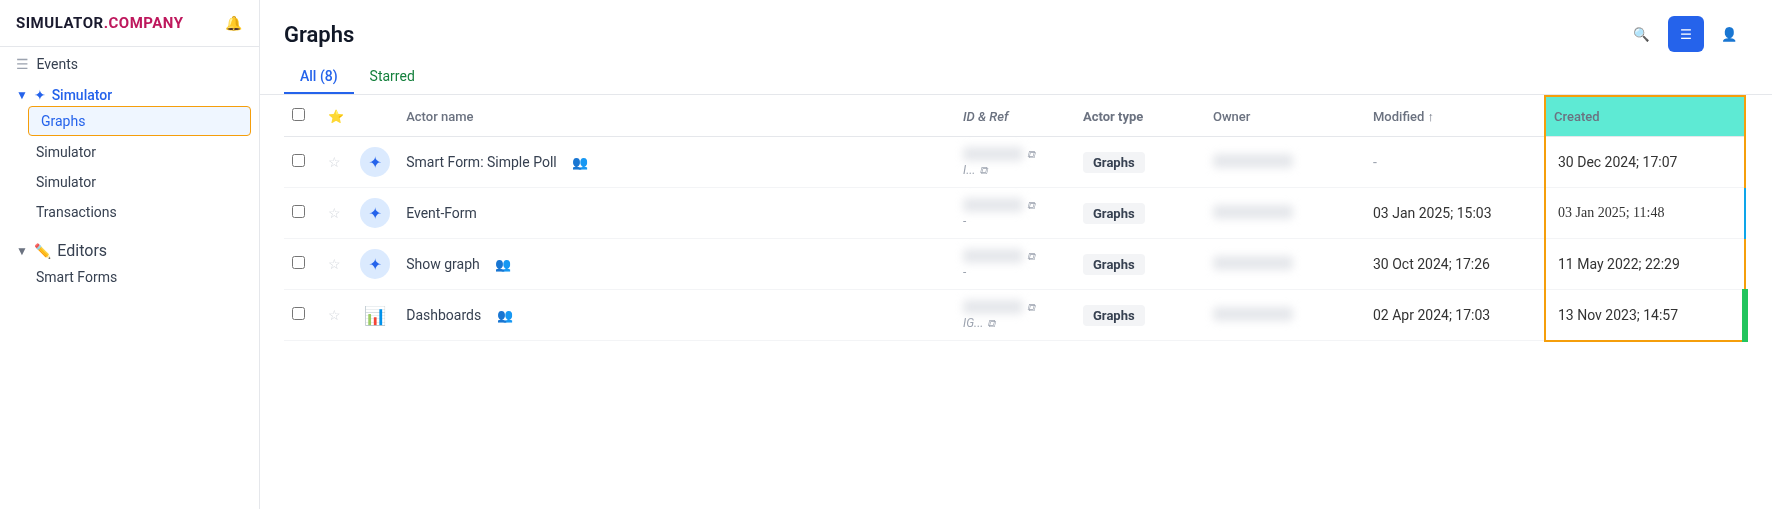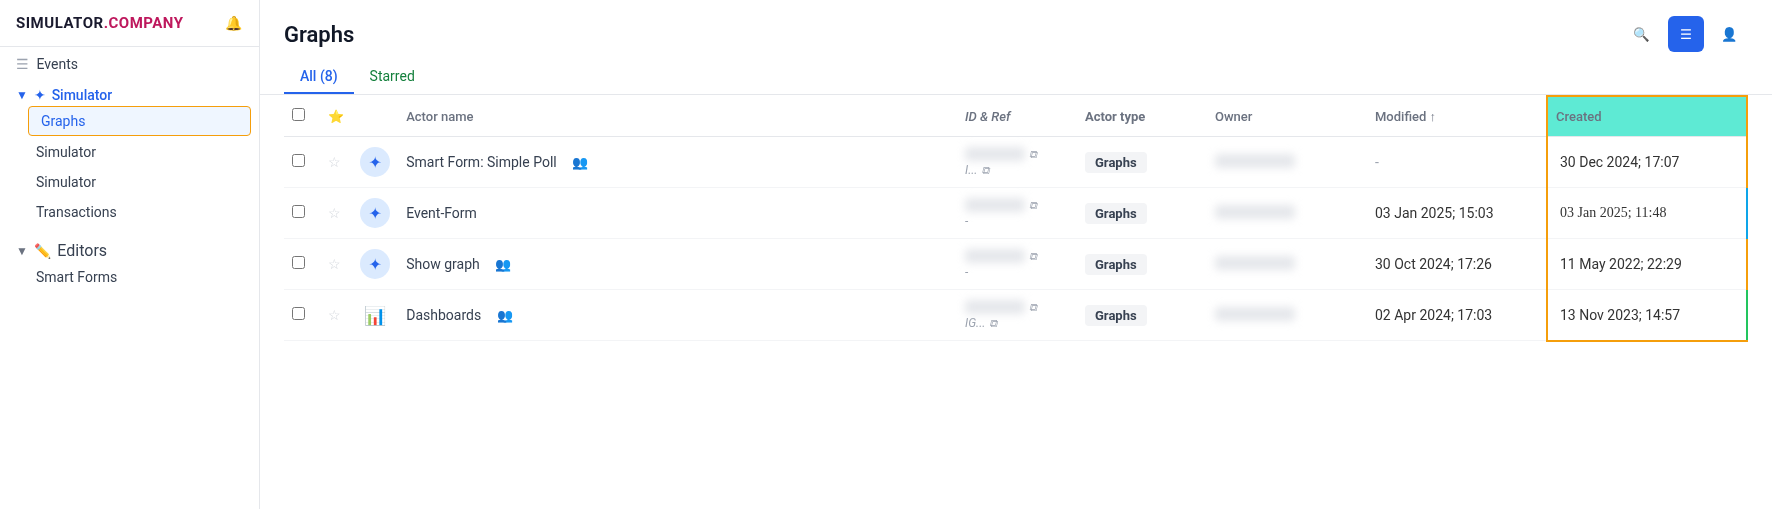--- a/index.html
+++ b/index.html
@@ -320,20 +320,20 @@
             <span class="type-badge">
               <span>Graphs</span>
             </span>
           </td>
           <td class="col-owner">
             <span class="blurred" style="width:80px;"></span>
           </td>
           <td class="col-modified">
             <span>02 Apr 2024; 17:03</span>
           </td>
-          <td class="col-created" style="border-left: 2px solid #f59e0b; border-right: 2px solid #22c55e; border-bottom: 2px solid #f59e0b; padding-left:12px;">
+          <td class="col-created" style="border-left: 2px solid #f59e0b; border-right: 6px solid #22c55e; border-bottom: 2px solid #f59e0b; padding-left:12px;">
             <span>13 Nov 2023; 14:57</span>
           </td>
         </tr>
       </tbody>
     </table>
   </div>
 </main>
 
 </body></html>

